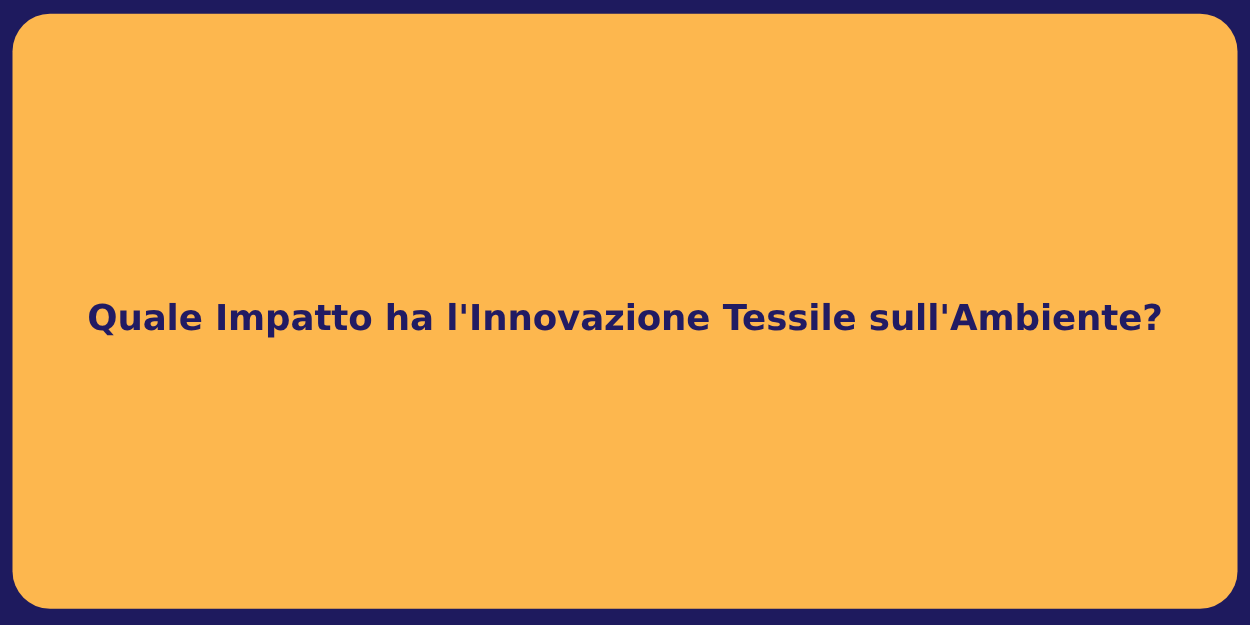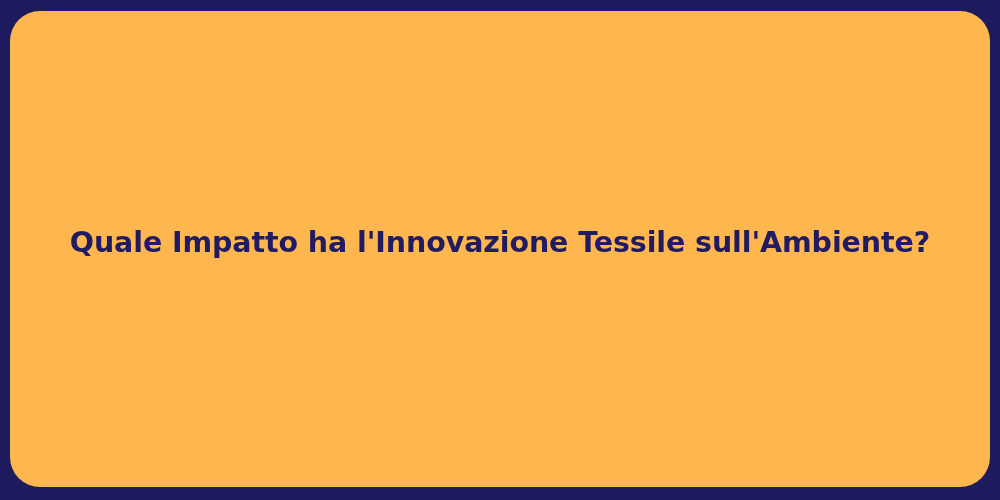--- a/index.html
+++ b/index.html
@@ -43,21 +43,21 @@
     right: 0;
     top: 214px;
     display: flex;
     align-items: center;
     justify-content: center;
     padding: 0 40px;
     box-sizing: border-box;
   }
 
   #headline {
-    margin: 0;
+    margin: 12px;
     font-family: "DejaVu Sans", "Liberation Sans", sans-serif;
     font-size: 28.5px;
     font-weight: 700;
     line-height: 1.25;
     letter-spacing: -0.1px;
     color: #211b63;
     text-align: center;
     white-space: nowrap;
   }
 </style>

